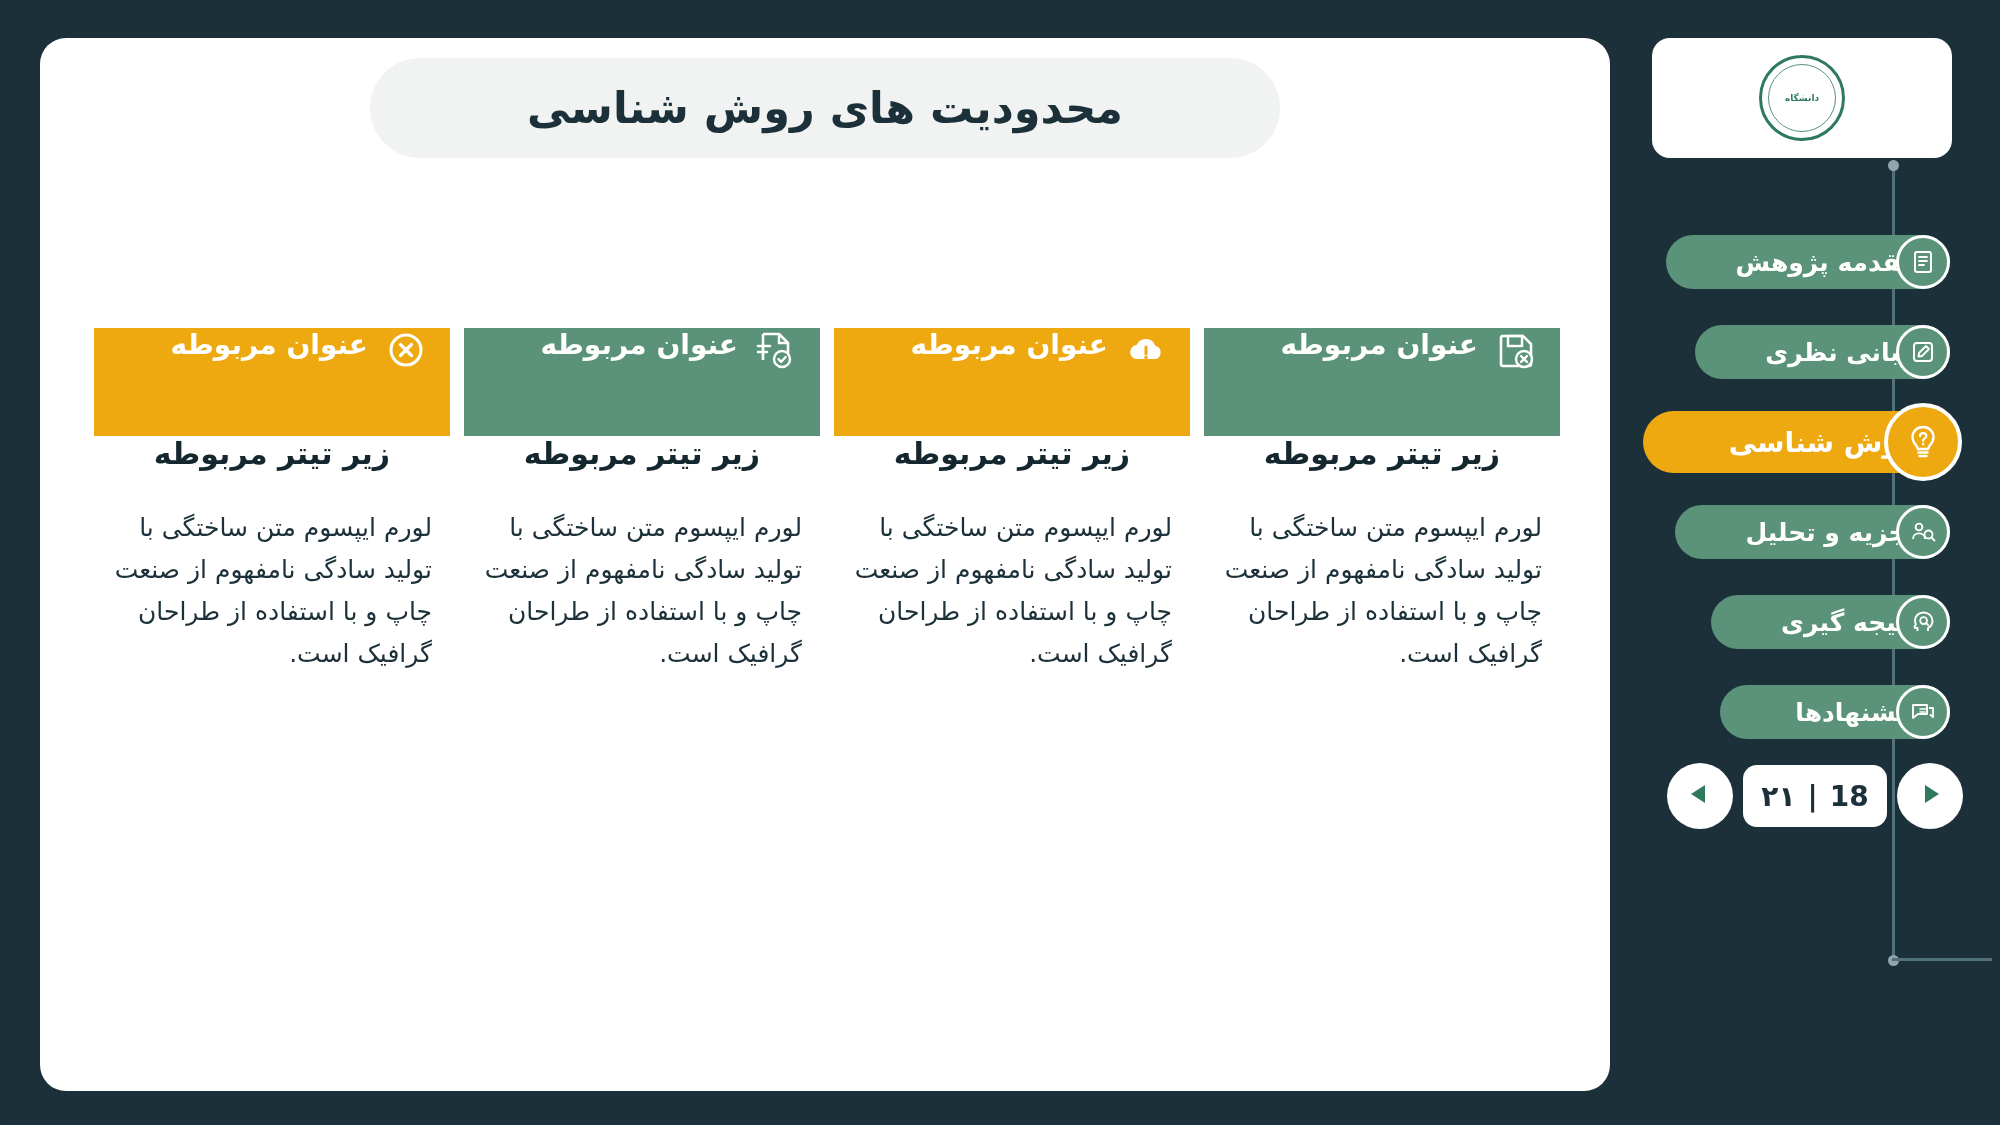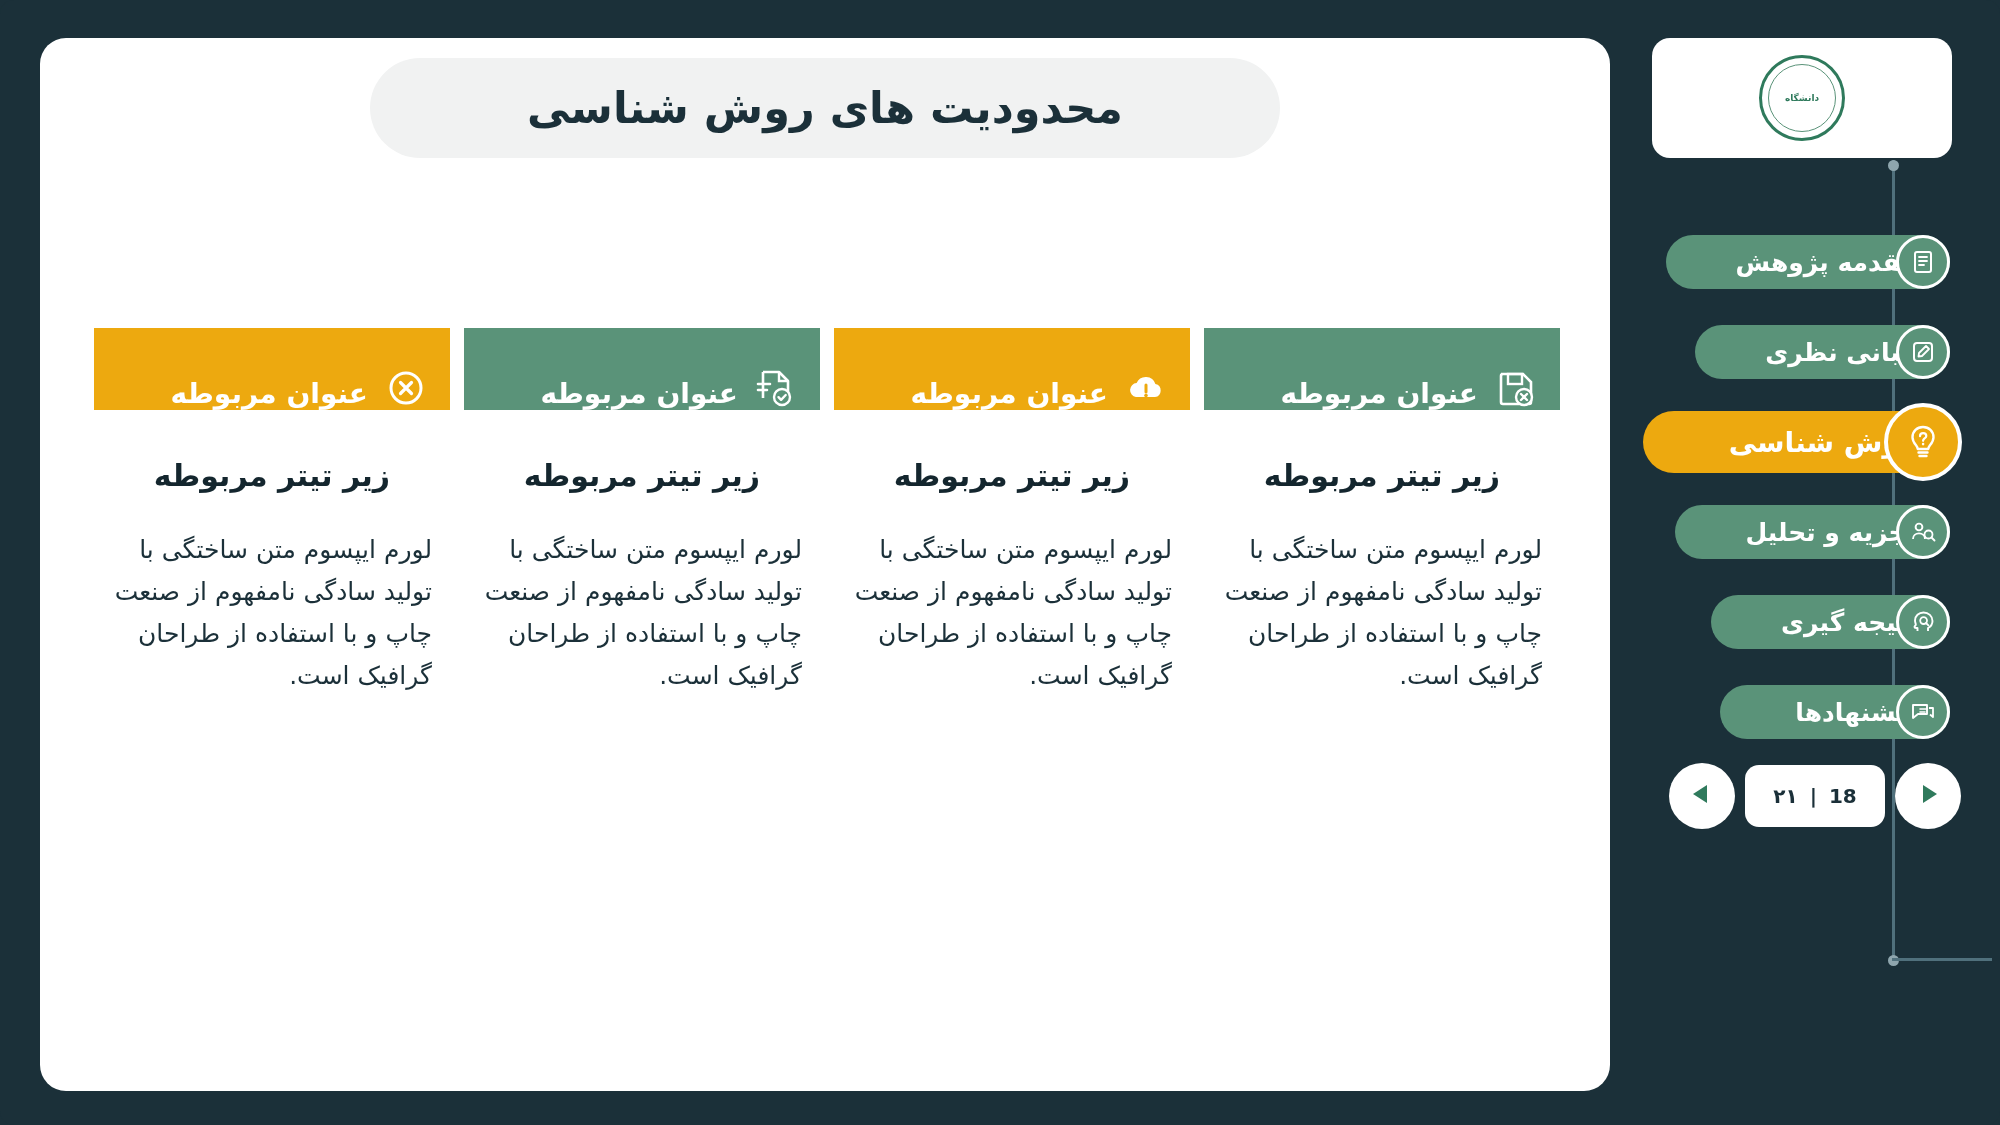--- a/index.html
+++ b/index.html
@@ -50,45 +50,44 @@
     flex-direction: row;
     gap: 14px;
   }
   .col {
     width: 356px;
     display: flex;
     flex-direction: column;
   }
 
   .card-header {
-    height: 82px;
+    height: 108px;
     display: flex;
     flex-direction: row;
-    align-items: flex-end;
+    align-items: flex-start;
     justify-content: flex-start;
     padding: 0 22px;
     gap: 16px;
   }
   .card-header.green { background: #5a9379; }
   .card-header.amber { background: #eda90f; }
   .card-header .ch-label {
     font-size: 28px;
     font-weight: bold;
     color: #ffffff;
     white-space: nowrap;
   }
   .card-header .ch-icon {
     width: 44px; height: 44px;
     flex: 0 0 44px;
     display: flex; align-items: center; justify-content: center;
   }
   .card-header .ch-icon svg { display: block; }
 
   .card-sub {
-    margin-top: 48px;
     text-align: center;
     font-size: 30px;
     font-weight: bold;
     color: #14262e;
   }
 
   .card-body {
     margin-top: 36px;
     text-align: right;
     font-size: 25px;
@@ -234,21 +233,21 @@
   }
   .pager-count {
     min-width: 140px; height: 62px;
     border-radius: 14px;
     background: #ffffff;
     display: flex; align-items: center; justify-content: center;
     gap: 12px;
     padding: 0 18px;
   }
   .pager-count span {
-    font-size: 20px;
+    font-size: 28px;
     font-weight: bold;
     color: #1b3039;
   }
   .pager-sep { color: #1b3039; font-size: 30px; }
 </style>
 </head>
 <body>
 
 <div id="root">
 

